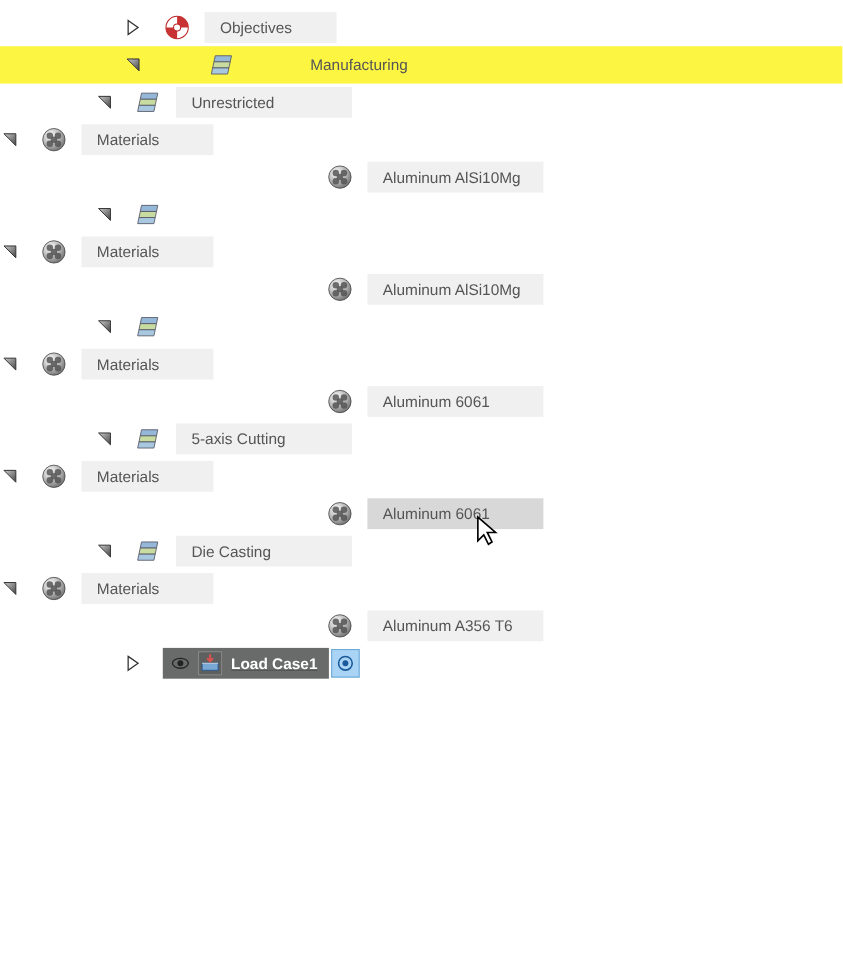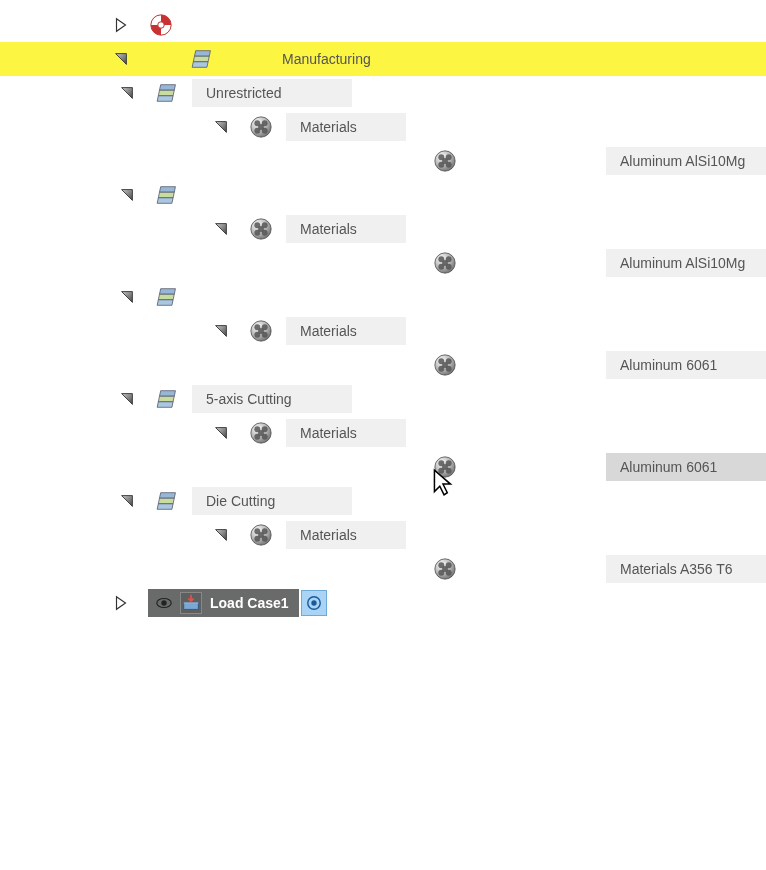--- a/index.html
+++ b/index.html
@@ -15,23 +15,23 @@
     }
     .tree { padding-top: 8px; }
     .row {
       display: flex;
       align-items: center;
       height: 34px;
       position: relative;
     }
     .indent-0 { padding-left: 112px; }
     .indent-1 { padding-left: 112px; gap: 41px; }
-    .indent-2 { padding-left: 118px; }
-    .indent-3 { padding-left: 212px; }
-    .indent-4 { padding-left: 260px; justify-content: space-between; }
+    .indent-2 { padding-left: 86px; }
+    .indent-3 { }
+    .indent-4 { padding-left: 260px; }
     .arrow {
       width: 18px;
       height: 18px;
       margin-right: 18px;
       flex-shrink: 0;
     }
     .arrow.no-arrow { visibility: hidden; }
     .icon-slot {
       width: 26px;
       height: 26px;
@@ -63,20 +63,21 @@
       left: 432px;
       top: 18px;
       pointer-events: none;
     }
     
     .loadcase-row {
       display: flex;
       align-items: center;
       padding-left: 112px;
       height: 34px;
+      text-decoration: underline;
     }
     .loadcase-bar {
       display: flex;
       align-items: center;
       background: #696a6a;
       height: 28px;
       padding: 0 4px 0 6px;
       color: #fff;
       font-weight: bold;
       font-size: 14px;
@@ -111,20 +112,21 @@
           <polygon points="5,3 15,10 5,17" fill="#fff" stroke="#333" stroke-width="1.3"></polygon>
         </svg></span>
       <span class="icon-slot">
         <svg viewBox="0 0 26 26" width="24" height="24">
           <circle cx="13" cy="13" r="11" fill="#fff" stroke="#b22" stroke-width="1"></circle>
           <path d="M13 2 A11 11 0 0 1 24 13 L13 13 Z" fill="#c83232"></path>
           <path d="M13 24 A11 11 0 0 1 2 13 L13 13 Z" fill="#c83232"></path>
           <circle cx="13" cy="13" r="3.5" fill="#fff" stroke="#b22"></circle>
         </svg>
       </span>
+      <span class="label-box">Objectives</span>
     </div>
     <div class="row indent-1 highlighted">
       <span class="arrow"><svg viewBox="0 0 20 20" width="18" height="18">
           <polygon points="4,4 16,4 16,16" fill="url(#g1)" stroke="#333" stroke-width="1"></polygon>
           <defs>
             <linearGradient id="g1" x1="0" y1="0" x2="1" y2="1">
               <stop offset="0" stop-color="#ccc"></stop>
               <stop offset="1" stop-color="#444"></stop>
             </linearGradient>
           </defs>
@@ -473,21 +475,21 @@
               <stop offset="1" stop-color="#8ab05a"></stop>
             </linearGradient>
           </defs>
           <g transform="skewX(-12)">
             <rect x="7" y="4" width="16" height="6" fill="#96b8d8" stroke="#556" stroke-width="0.8"></rect>
             <rect x="7" y="10" width="16" height="6" fill="#c8dca0" stroke="#556" stroke-width="0.8"></rect>
             <rect x="7" y="16" width="16" height="6" fill="#a8c8e0" stroke="#556" stroke-width="0.8"></rect>
           </g>
         </svg>
       </span>
-      <span class="label-box wide">Die Cutting</span>
+      <span class="label-box wide">Die Casting</span>
     </div>
     <div class="row indent-3">
       <span class="arrow"><svg viewBox="0 0 20 20" width="18" height="18">
           <polygon points="4,4 16,4 16,16" fill="url(#g1)" stroke="#333" stroke-width="1"></polygon>
           <defs>
             <linearGradient id="g1" x1="0" y1="0" x2="1" y2="1">
               <stop offset="0" stop-color="#ccc"></stop>
               <stop offset="1" stop-color="#444"></stop>
             </linearGradient>
           </defs>
@@ -523,21 +525,21 @@
             </radialGradient>
           </defs>
           <circle cx="13" cy="13" r="11" fill="url(#sg)" stroke="#444" stroke-width="0.8"></circle>
           <circle cx="9" cy="9" r="3.2" fill="#555" opacity="0.85"></circle>
           <circle cx="17" cy="9" r="3.2" fill="#555" opacity="0.85"></circle>
           <circle cx="9" cy="17" r="3.2" fill="#555" opacity="0.85"></circle>
           <circle cx="17" cy="17" r="3.2" fill="#555" opacity="0.85"></circle>
           <circle cx="13" cy="13" r="3.2" fill="#555" opacity="0.85"></circle>
         </svg>
       </span>
-      <span class="label-box wide">Materials A356 T6</span>
+      <span class="label-box wide">Aluminum A356 T6</span>
     </div>
     <div class="loadcase-row">
       <span class="arrow"><svg viewBox="0 0 20 20" width="18" height="18">
           <polygon points="5,3 15,10 5,17" fill="#fff" stroke="#333" stroke-width="1.3"></polygon>
         </svg></span>
       <span class="loadcase-bar">
         <span class="eye">
           <svg viewBox="0 0 20 20" width="18" height="18">
             <ellipse cx="10" cy="10" rx="8" ry="5" fill="none" stroke="#222" stroke-width="1.3"></ellipse>
             <circle cx="10" cy="10" r="3" fill="#222"></circle>

